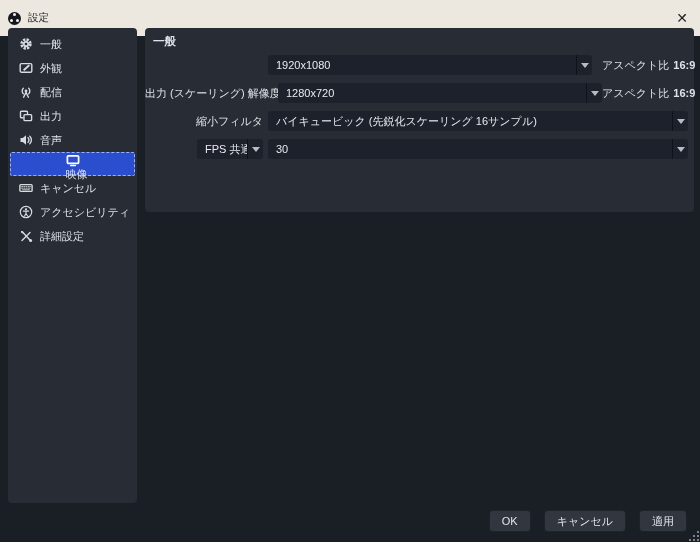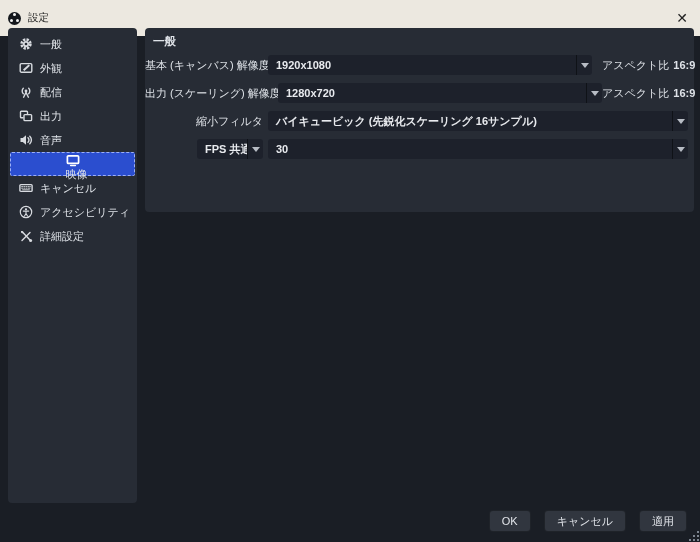--- a/index.html
+++ b/index.html
@@ -49,21 +49,21 @@
   }
   .section-title { position:absolute; left:8px; top:6px; font-size:11.5px; font-weight:bold; }
   .flabel {
     position:absolute; left:0; width:118px; text-align:right; font-size:11px;
     color:#dfe3e8; line-height:20px; white-space:nowrap;
   }
   .combo {
     position:absolute; height:20px; background:#1d212b; border-radius:3px;
     display:flex; align-items:center; font-size:11px; color:#e8eaee;
   }
-  .combo .val { padding-left:8px; flex:1 1 auto; white-space:nowrap; overflow:hidden;font-weight:bold; }
+  .combo .val { padding-left:8px; flex:1 1 auto; white-space:nowrap; overflow:hidden; }
   .combo .arrow {
     width:16px; height:100%; display:flex; align-items:center; justify-content:center;
     border-left:1px solid rgba(0,0,0,0.45); flex:0 0 auto;
   }
   .combo .arrow svg { display:block; }
   .aspect { position:absolute; font-size:11px; line-height:20px; white-space:nowrap; color:#dfe3e8; }
   .aspect b { font-weight:bold; margin-left:4px; }
   
   .footer { position:absolute; right:13px; top:510px; display:flex; gap:13px; }
   .btn {
@@ -190,21 +190,20 @@
         <circle cx="11.6" cy="11.6" r="1.5" class="icf"></circle>
       </svg>
     </span>
     <span>詳細設定</span>
   </div>
 </div>
 
 <div class="mainpanel">
   <div class="section-title">一般</div>
 
-  <div class="flabel" style="top:27px;">基本 (キャンバス) 解像度</div>
   <div class="combo" style="left:123px; top:27px; width:324px;">
     <span class="val">1920x1080</span>
     <span class="arrow">
       <svg width="8" height="5" viewBox="0 0 8 5">
           <polygon points="0,0 8,0 4,5" fill="#b7bcc4"></polygon>
         </svg>
     </span>
   </div>
   <div class="aspect" style="left:457px; top:27px;">
     <span>アスペクト比</span><b>16:9</b>

